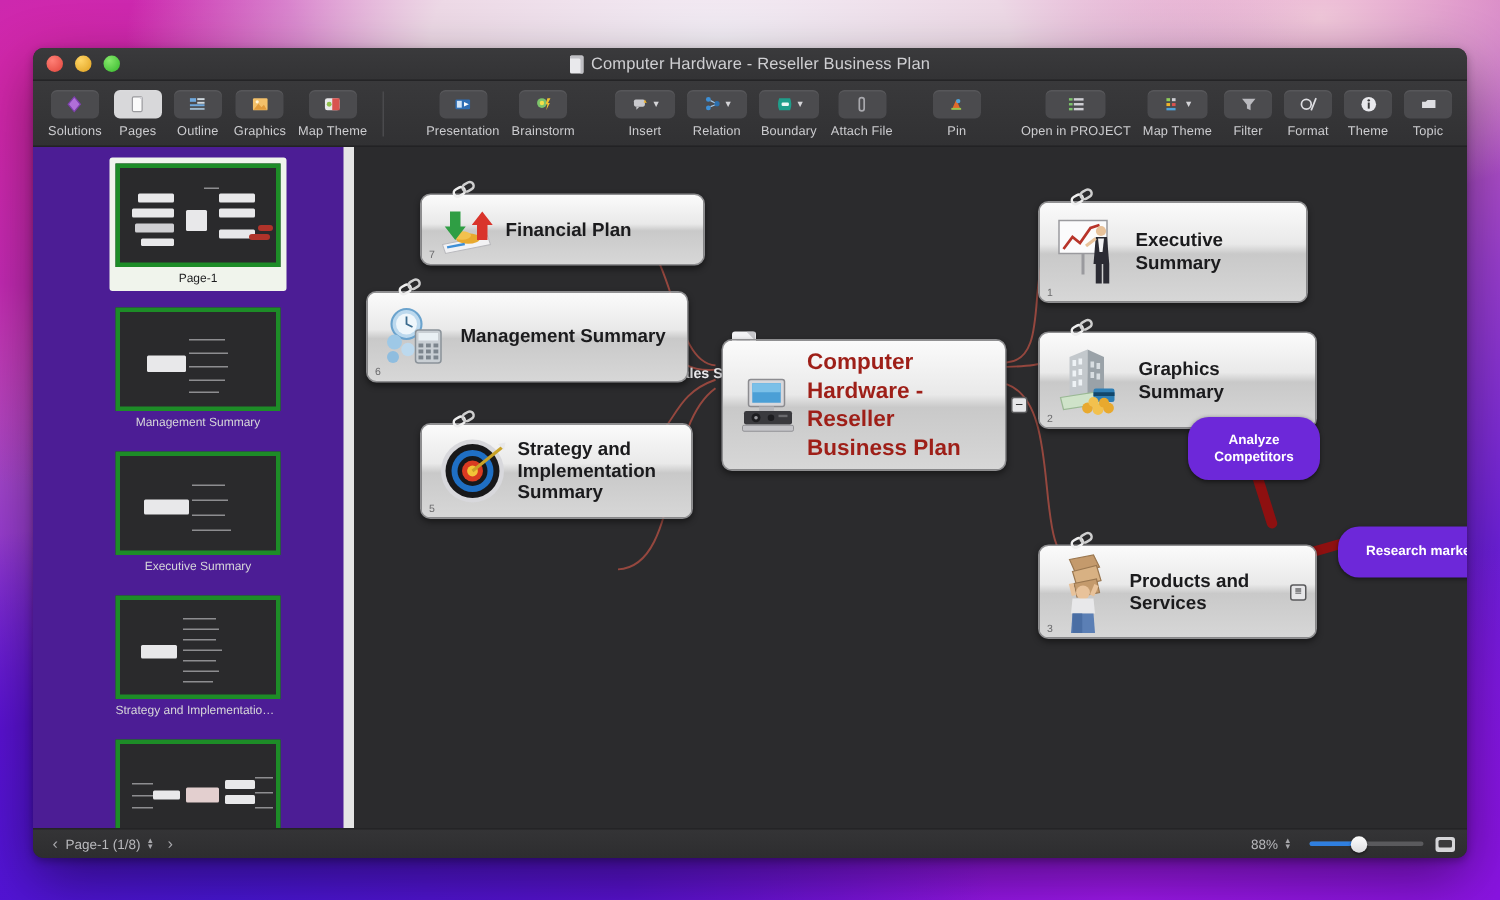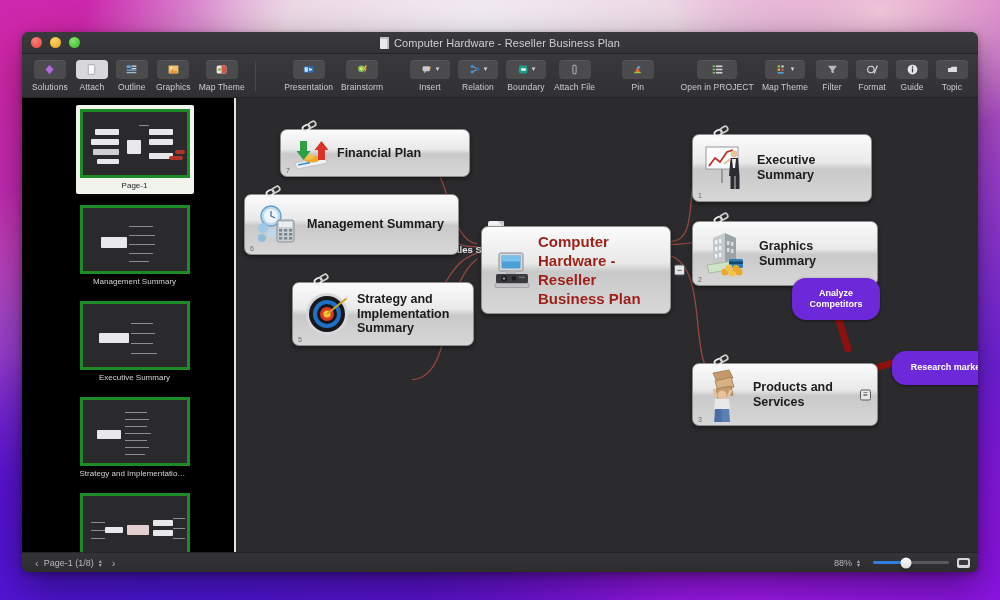--- a/index.html
+++ b/index.html
@@ -72,21 +72,21 @@
   .chev { font-size: 7px; color: #d5d5d8; margin-left: 2px; }
 
   
   .g { width: 13px; height: 13px; display: block; }
 
   
   #workarea { flex: 1; display: flex; min-height: 0; }
 
   
   #sidebar {
-    width: 214px; background: #000000; border-right: 2px solid #e5e5e5;
+    width: 214px; background: #4c1d95; border-right: 7px solid #e5e5e5;
     overflow: hidden; padding: 7px 0 0 13px; position: relative; flex: none;
   }
   .thumb-item { width: 100%; display: flex; flex-direction: column; align-items: center; margin-bottom: 7px; }
   .thumb-card { width: 118px; padding: 4px; border-radius: 2px; }
   .thumb-card.active { background: #f0f4ec; }
   .thumb-frame {
     width: 110px; height: 69px; border: 3px solid #1d8c27; background: #2a2a2c;
     position: relative; overflow: hidden;
   }
   .thumb-caption { font-size: 8px; color: #d6d6d9; margin-top: 3px; text-align: center; white-space: nowrap;
@@ -194,21 +194,21 @@
         </div>
         <div class="tb-label">Solutions</div>
       </div>
       <div class="tb-item">
         <div class="tb-icon-wrap sel">
           <svg class="g" viewBox="0 0 16 16">
               <rect x="4" y="2" width="8" height="12" rx="1" fill="#fafafa" stroke="#9a9a9e"></rect>
               <path d="M12 2 L12 5 L9 2 Z" fill="#d0d0d4"></path>
             </svg>
         </div>
-        <div class="tb-label">Attach</div>
+        <div class="tb-label">Pages</div>
       </div>
       <div class="tb-item">
         <div class="tb-icon-wrap">
           <svg class="g" viewBox="0 0 16 16">
             <rect x="2" y="3" width="5" height="3" fill="#6fa8dc"></rect>
             <rect x="8" y="3" width="6" height="1.6" fill="#cfd8de"></rect>
             <rect x="8" y="6" width="6" height="1.6" fill="#cfd8de"></rect>
             <rect x="2" y="8" width="12" height="1.6" fill="#6fa8dc"></rect>
             <rect x="2" y="11" width="12" height="1.6" fill="#9fb9cc"></rect>
           </svg>
@@ -376,21 +376,21 @@
         <div class="tb-label">Format</div>
       </div>
       <div class="tb-item">
         <div class="tb-icon-wrap">
           <svg class="g" viewBox="0 0 16 16">
               <circle cx="8" cy="8" r="6" fill="#e8e8ec"></circle>
               <rect x="7.2" y="6.6" width="1.6" height="5" fill="#3a3a3c"></rect>
               <circle cx="8" cy="4.8" r="1" fill="#3a3a3c"></circle>
             </svg>
         </div>
-        <div class="tb-label">Guide</div>
+        <div class="tb-label">Theme</div>
       </div>
       <div class="tb-item">
         <div class="tb-icon-wrap">
           <svg class="g" viewBox="0 0 16 16">
               <path d="M2.5 11 L2.5 6 L5.5 6 L7 4.5 L13.5 4.5 L13.5 11 Z" fill="#dedee2"></path>
             </svg>
         </div>
         <div class="tb-label">Topic</div>
       </div>
     </div>
@@ -578,21 +578,21 @@
               <rect x="24" y="35" width="3.2" height="2.6"></rect>
                 <rect x="29" y="35" width="3.2" height="2.6"></rect>
                 <rect x="34" y="35" width="3.2" height="2.6"></rect>
             </g>
           </svg>
         </div>
         <div class="ntext">Management Summary</div>
         <div class="num">6</div>
       </div>
 
-      <div class="node" style="left:56px; top:184px; width:182px; height:64px;">
+      <div class="node" style="left:44px; top:184px; width:182px; height:64px;">
         <div class="chain">
           <svg viewBox="0 0 20 14" width="17" height="14">
             <rect x="1" y="4" width="9" height="6" rx="3" fill="none" stroke="#efefef" stroke-width="2"></rect>
             <rect x="9" y="4" width="9" height="6" rx="3" fill="none" stroke="#cfcfcf" stroke-width="2"></rect>
           </svg>
         </div>
         <div class="nicon" style="width:48px;height:48px">
           <svg viewBox="0 0 48 48" width="48" height="48">
             <circle cx="24" cy="24" r="21" fill="#d8d8dc"></circle>
             <circle cx="24" cy="24" r="18" fill="#18181a"></circle>

